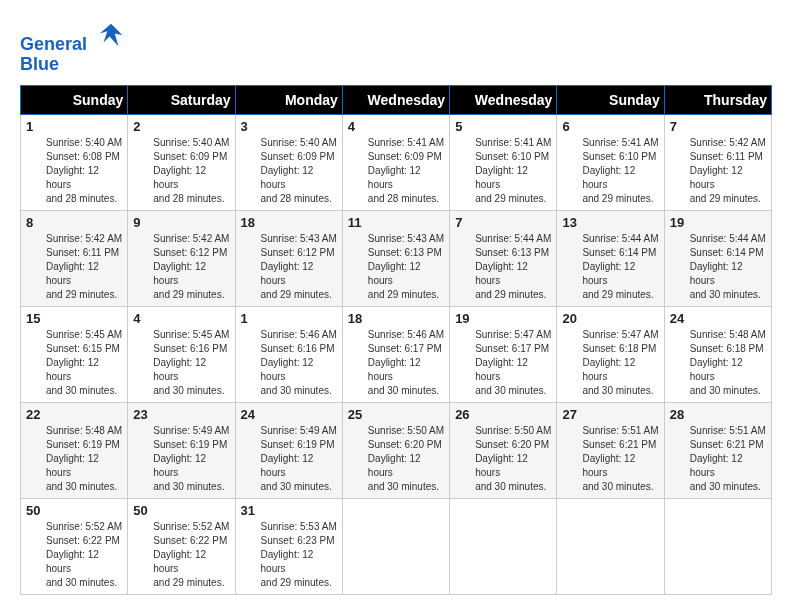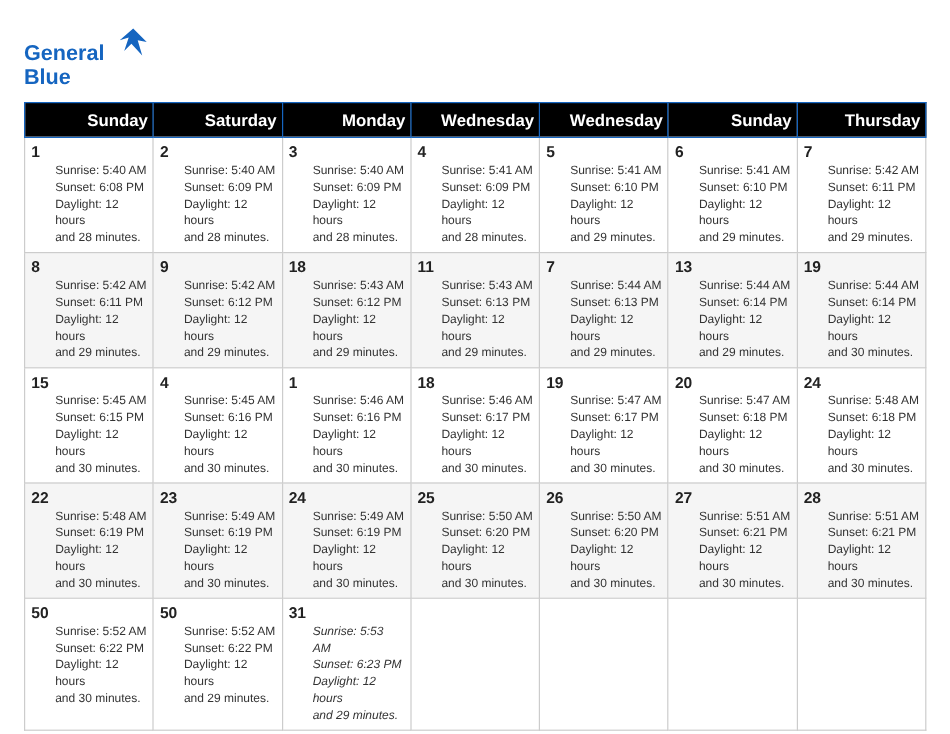--- a/index.html
+++ b/index.html
@@ -336,21 +336,21 @@
         </td>
         <td>
           <span class="day-num">50</span>
           <div class="day-info" style="white-space: pre-line;">Sunrise: 5:52 AM
 Sunset: 6:22 PM
 Daylight: 12 hours
 and 29 minutes.</div>
         </td>
         <td>
           <span class="day-num">31</span>
-          <div class="day-info" style="white-space: pre-line; font-style: italic;">Sunrise: 5:53 AM
+          <div class="day-info" style="white-space: pre-line;">Sunrise: 5:53 AM
 Sunset: 6:23 PM
 Daylight: 12 hours
 and 29 minutes.</div>
         </td>
         <td class="empty-cell"></td>
         <td class="empty-cell"></td>
         <td class="empty-cell"></td>
         <td class="empty-cell"></td>
       </tr>
     </tbody>

